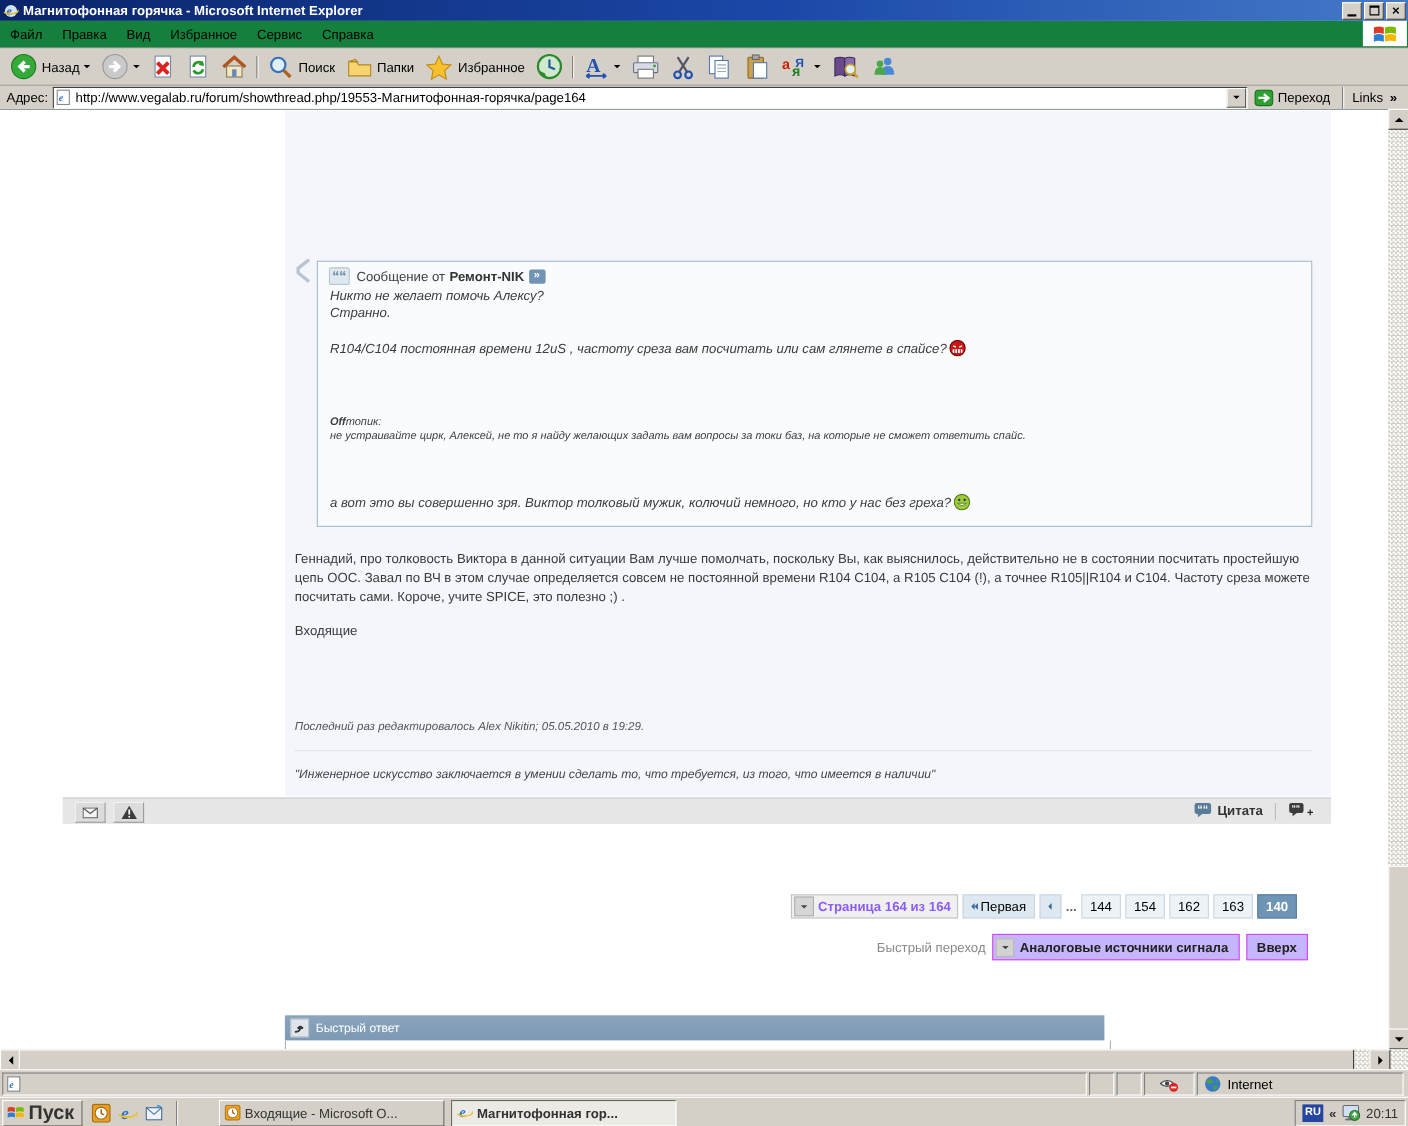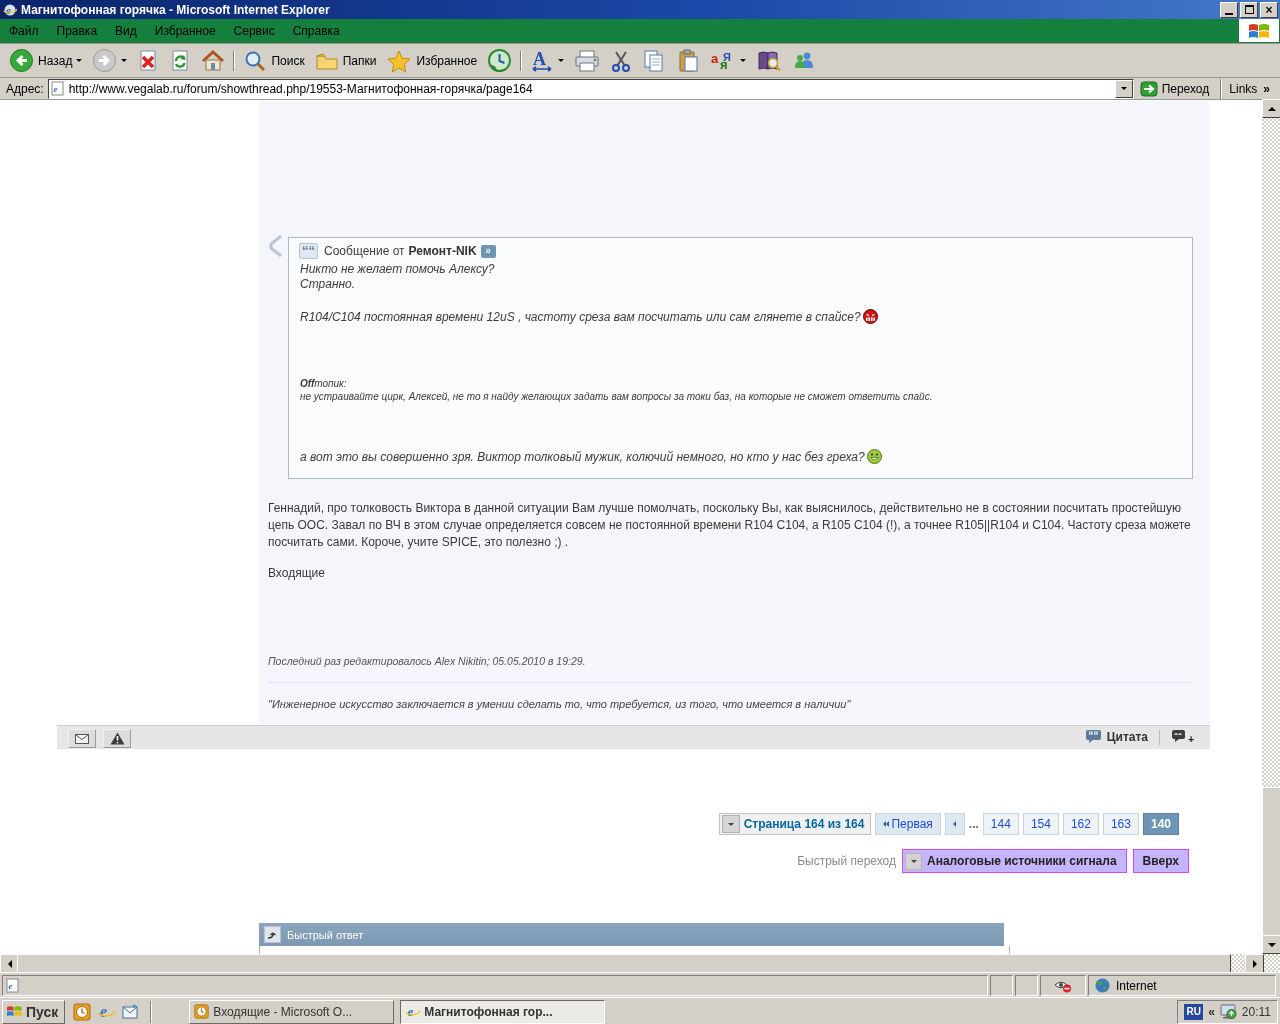--- a/index.html
+++ b/index.html
@@ -43,23 +43,23 @@
   .smiley{display:inline-block;vertical-align:-3px;margin-left:2px}
   .bubbleicon{display:inline-flex;align-items:center;justify-content:center;width:17px;height:14px;background:#dfe8ef;
               border:1px solid #b6c6d4;border-radius:2px;color:#5e80a0;font-weight:bold;font-size:13px;line-height:10px}
   .viewpost{display:inline-flex;align-items:center;justify-content:center;width:15px;height:13px;background:#6f94b5;
             border-radius:2px;color:#fff;font-weight:bold;font-size:10px;line-height:10px;margin-left:4px}
   .actionbar{position:absolute;left:57px;top:625px;width:1153px;height:23px;background:#e6e6e6;border-top:1px solid #c9ced3}
   .miniBtn{position:absolute;top:3px;width:26px;height:17px;background:#dcdcdc;border:1px solid;border-color:#f2f2f2 #9c9c9c #9c9c9c #f2f2f2;
            display:flex;align-items:center;justify-content:center}
   
   .pag{position:absolute;right:83px;top:713px;display:flex;align-items:center;gap:4px;font-size:12px}
-  .pgstat{display:flex;align-items:center;gap:4px;background:#f0f0f0;border:1px solid #c2c2c2;height:20px;padding:0 6px 0 2px;font-weight:bold;color:#0369a1}
+  .pgstat{display:flex;align-items:center;gap:4px;background:#f0f0f0;border:1px solid #c2c2c2;height:20px;padding:0 6px 0 2px;font-weight:bold;color:#8b5cf6}
   .pgdropbox{width:16px;height:16px;background:#d6d6d6;border:1px solid #b0b0b0;display:flex;align-items:center;justify-content:center}
-  .pgbtn{height:20px;display:flex;align-items:center;justify-content:center;background:#eef3f8;border:1px solid #c9d6e2;color:#1d4ed8;padding:0 7px}
+  .pgbtn{height:20px;display:flex;align-items:center;justify-content:center;background:#eef3f8;border:1px solid #c9d6e2;color:#000000;padding:0 7px}
   .pgfirst{background:#dde8f1;gap:2px}
   .pgcur{background:#6e94b6;border-color:#5a7f9f;color:#fff;font-weight:bold}
   .pgell{color:#666;font-weight:bold}
   
   .qjump{position:absolute;right:73px;top:749px;display:flex;align-items:center;gap:6px;font-size:12px}
   .qjbtn{height:22px;display:flex;align-items:center;background:#c4b5fd;border:1px solid #d946ef;font-weight:bold;color:#222}
   .qjdrop{width:15px;height:15px;background:#d2d2d2;border:1px solid #b6b6b6;display:flex;align-items:center;justify-content:center;margin:0 5px 0 2px}
   
   .qreplybar{position:absolute;left:259px;top:823px;width:745px;height:23px;background:linear-gradient(#8aa5bd,#7c98b3);
              display:flex;align-items:center;color:#fff;font-size:11px}
@@ -70,21 +70,21 @@
   .checker{background-color:#ece9e2;background-image:conic-gradient(#ffffff 90deg,#d4d0c8 90deg 180deg,#ffffff 180deg 270deg,#d4d0c8 270deg);background-size:4px 4px}
   .sbtn{background:#d4d0c8;border:1px solid;border-color:#fff #404040 #404040 #fff;display:flex;align-items:center;justify-content:center}
   .vscroll{top:99px;left:1262px;width:18px;height:855px}
   .hscroll{top:954px;left:0;width:1280px;height:18px}
   .thumb{background:#d4d0c8;border:1px solid;border-color:#fff #404040 #404040 #fff}
   
   .statusbar{top:972px;left:0;width:1280px;height:25px;background:#d4d0c8;border-top:1px solid #fff;display:flex;align-items:center;font-size:12px;color:#000}
   .spanel{height:19px;border:1px solid;border-color:#808080 #fff #fff #808080;display:flex;align-items:center;margin-right:2px}
   
   .taskbar{top:997px;left:0;width:1280px;height:27px;background:#d4d0c8;border-top:1px solid #fff;display:flex;align-items:center}
-  .startbtn{height:22px;margin-left:2px;display:flex;align-items:center;gap:3px;padding:0 6px 0 3px;font-weight:bold;font-size:14px}
+  .startbtn{height:22px;margin-left:2px;display:flex;align-items:center;gap:3px;padding:0 6px 0 3px;font-weight:bold;font-size:18px}
   .taskbtn{height:22px;width:195px;display:flex;align-items:center;gap:4px;padding:0 4px;font-size:12px;overflow:hidden;white-space:nowrap}
   .taskbtn.active{background:#eceae5;border-color:#6d6a65 #ffffff #ffffff #6d6a65;font-weight:bold}
   .tray{height:22px;margin-left:auto;margin-right:2px;display:flex;align-items:center;gap:5px;padding:0 6px;border:1px solid;border-color:#808080 #fff #fff #808080;font-size:12px}
   .langbox{width:19px;height:16px;background:#2445a0;color:#fff;font-size:10px;font-weight:bold;display:flex;align-items:center;justify-content:center}
   .divider-line{position:absolute;left:9px;top:581px;width:925px;border-top:1px solid #dfe3ea}
 </style>
 </head>
 <body>
 
 <div class="abs titlebar">

